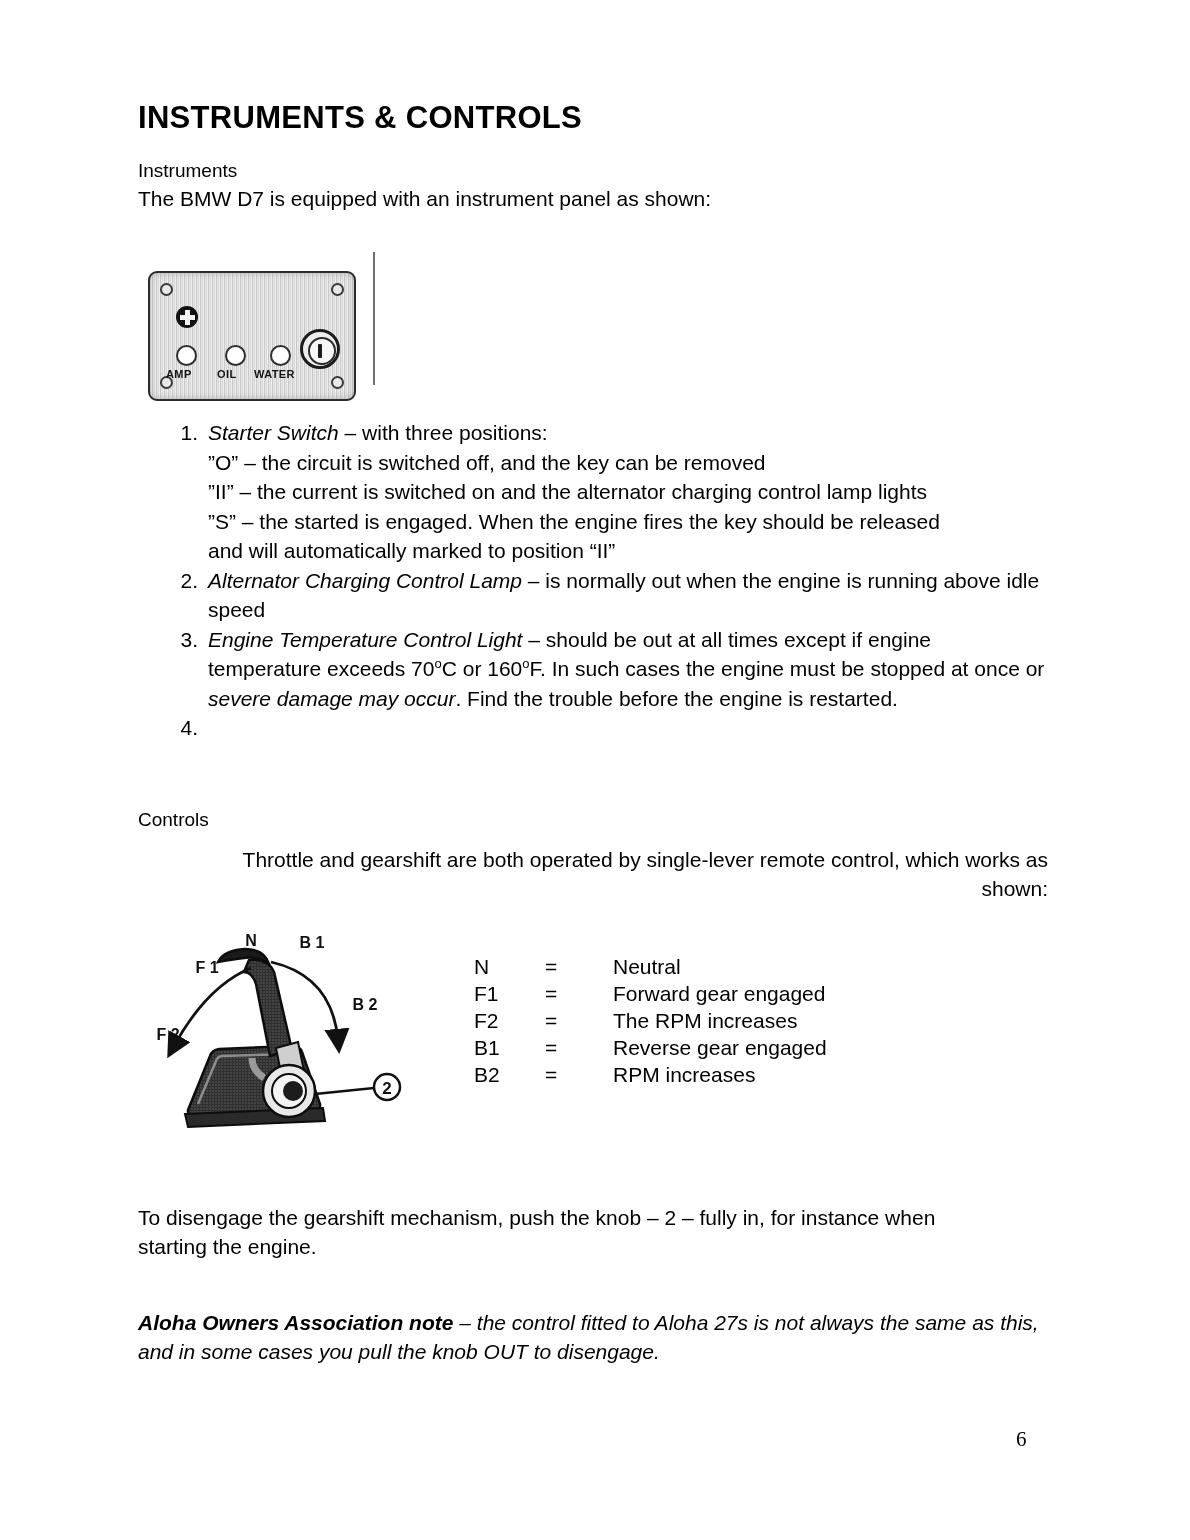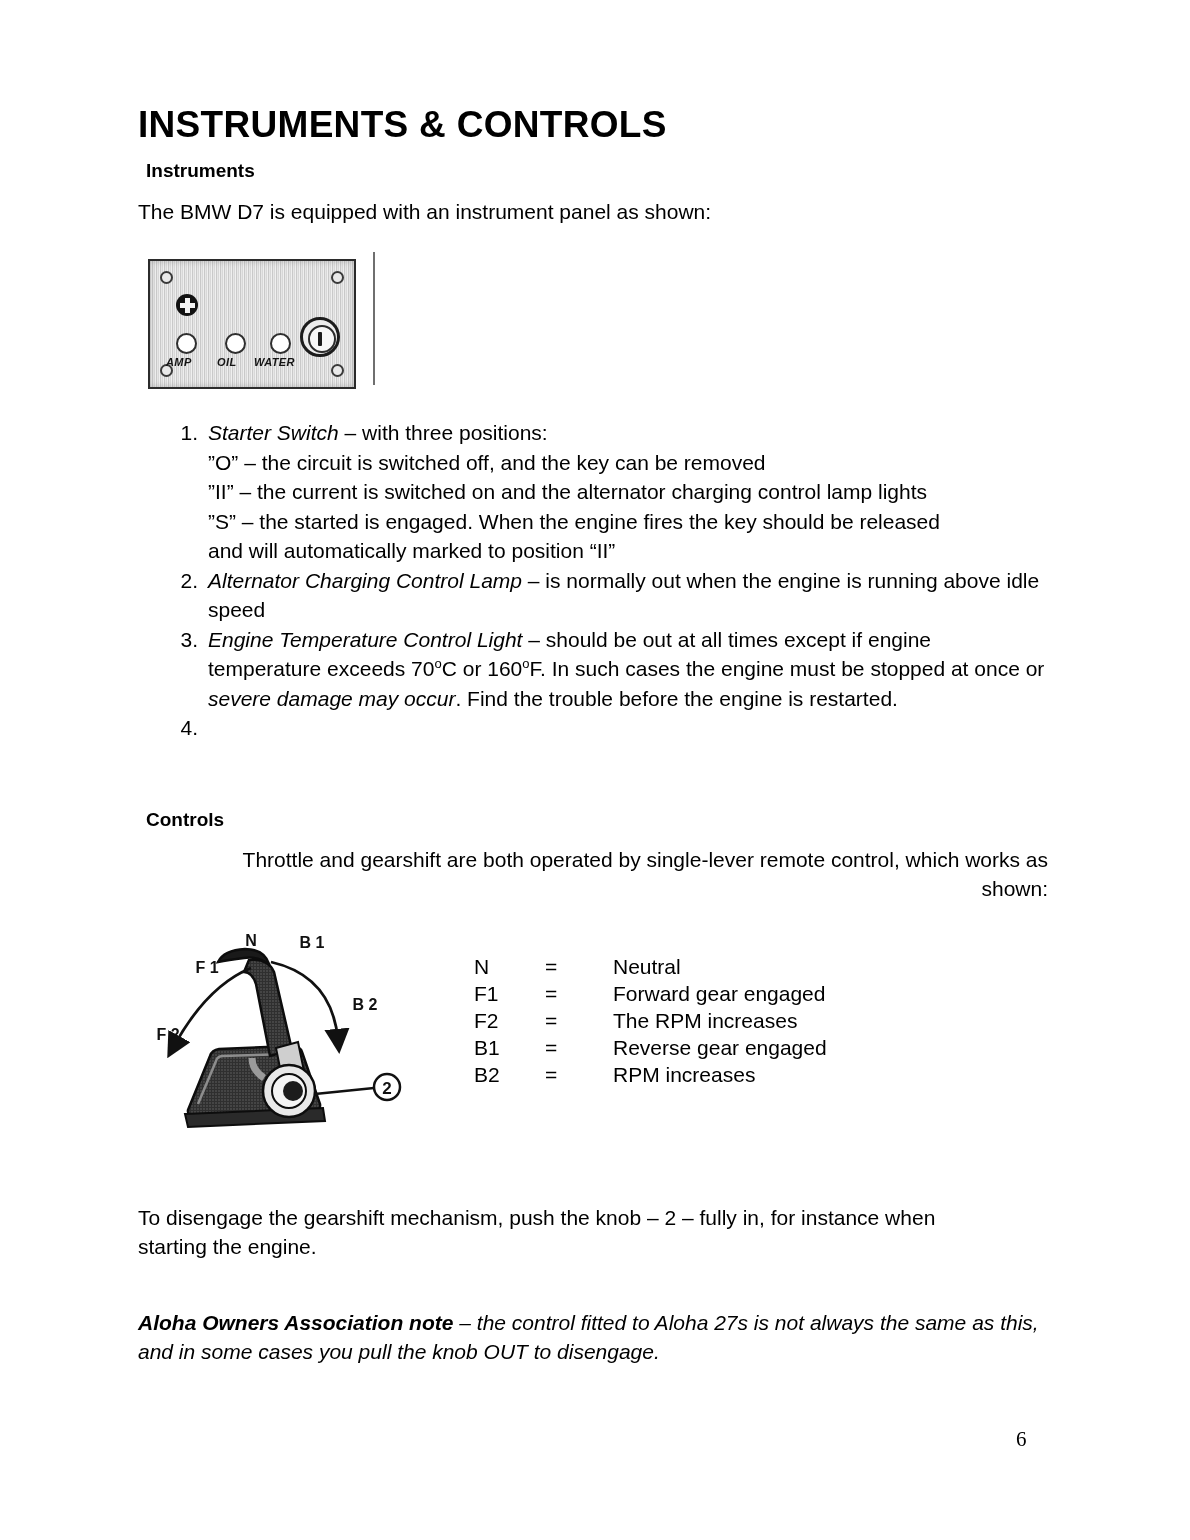--- a/index.html
+++ b/index.html
@@ -18,44 +18,43 @@
     height: 1540px;
     background: #ffffff;
     overflow: hidden;
   }
 
   
   .h1 {
     position: absolute;
     left: 138px;
     top: 80px;
-    font-size: 37px;
+    font-size: 31px;
     font-weight: bold;
     letter-spacing: 0.3px;
     line-height: 1.1;
   }
   .h2 {
     position: absolute;
     left: 138px;
     font-size: 19px;
-    font-weight: bold;
+    font-weight: normal;
     line-height: 1.1;
-    margin-left: 8px;
   }
   .h2.instruments { top: 145px; }
   .h2.controls    { top: 794px; }
 
   .para {
     position: absolute;
     left: 138px;
     font-size: 21px;
     line-height: 29px;
     width: 910px;
   }
-  .para.intro    { top: 197px; }
+  .para.intro    { top: 184px; }
   .para.throttle { top: 845px; text-align: right; }
   .para.knob     { top: 1203px; }
   .para.note     { top: 1308px; font-style: italic; }
   .para.note b   { font-weight: bold; font-style: italic; }
 
   
   .list {
     position: absolute;
     left: 138px;
     top: 418px;
@@ -107,33 +106,32 @@
   
   .panel-fig {
     position: absolute;
     left: 148px;
     top: 255px;
     width: 230px;
     height: 133px;
   }
   .panel-body {
     position: absolute;
-    left: 0; top: 4px;
+    left: 0; top: 16px;
     width: 204px;
     height: 126px;
     border: 2px solid #2b2b2b;
-    border-radius: 0;
+    border-radius: 9px;
     background:
       repeating-linear-gradient(90deg,
         #d8d8d8 0px, #d8d8d8 1px,
         #efefef 1px, #efefef 2px,
         #c9c9c9 2px, #c9c9c9 3px,
         #e6e6e6 3px, #e6e6e6 4px);
     box-shadow: inset 0 0 6px rgba(120,120,120,0.45);
-    font-style: italic;
   }
   .screw {
     position: absolute;
     width: 9px; height: 9px;
     border: 2px solid #3a3a3a;
     border-radius: 50%;
     background: #e9e9e9;
   }
   .screw.tl { left: 10px;  top: 10px; }
   .screw.tr { right: 10px; top: 10px; }

